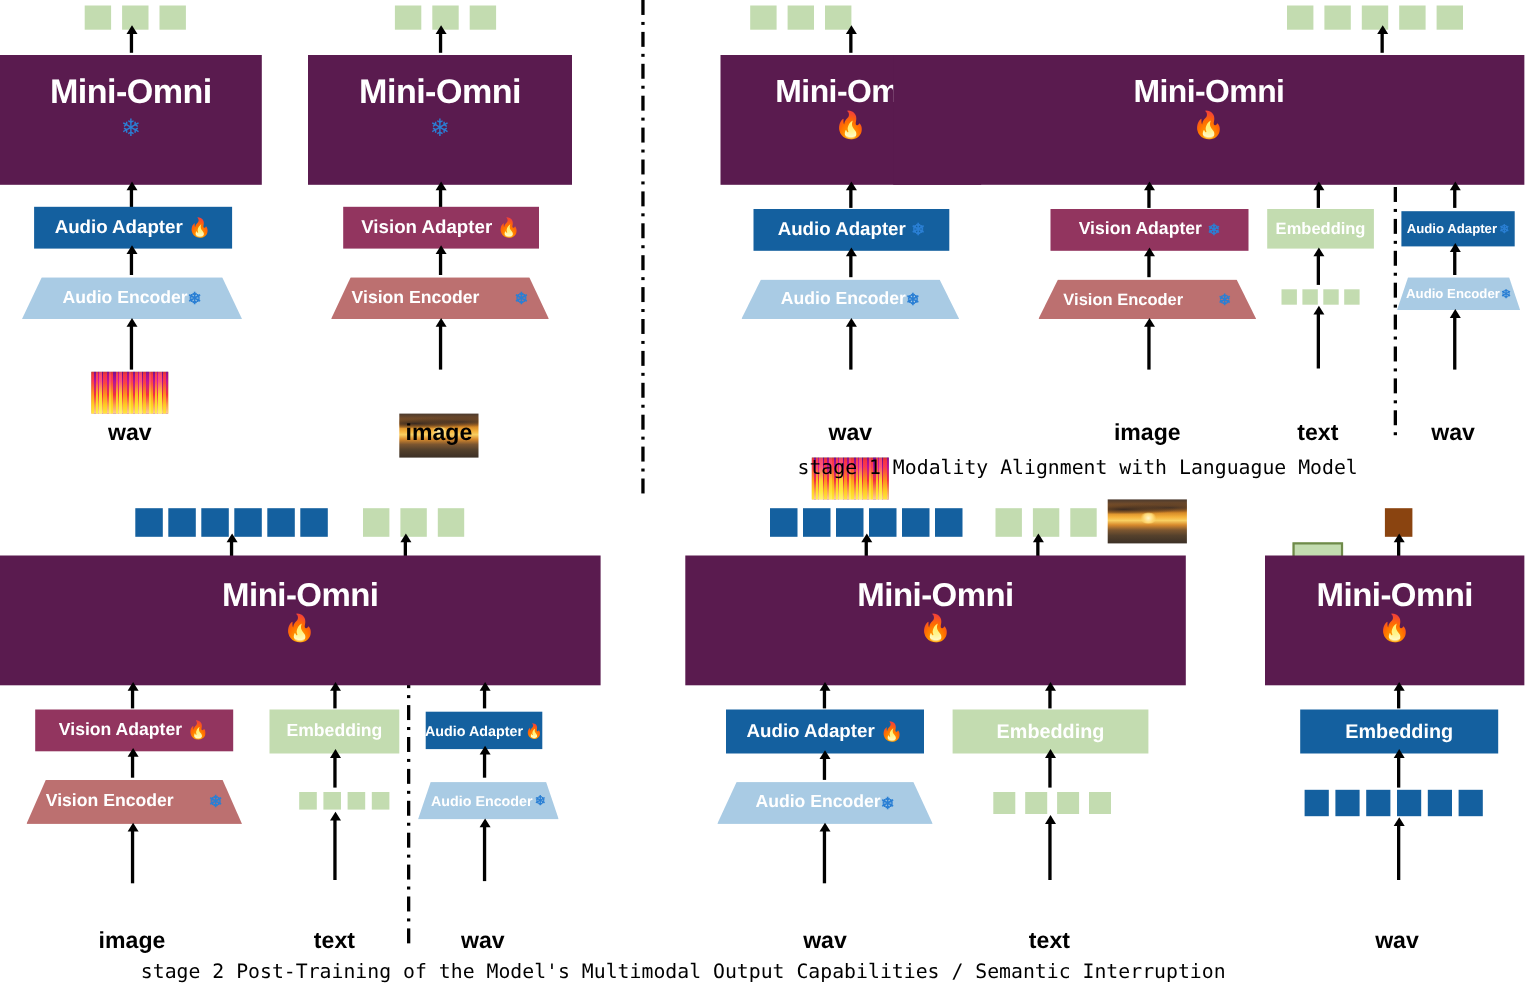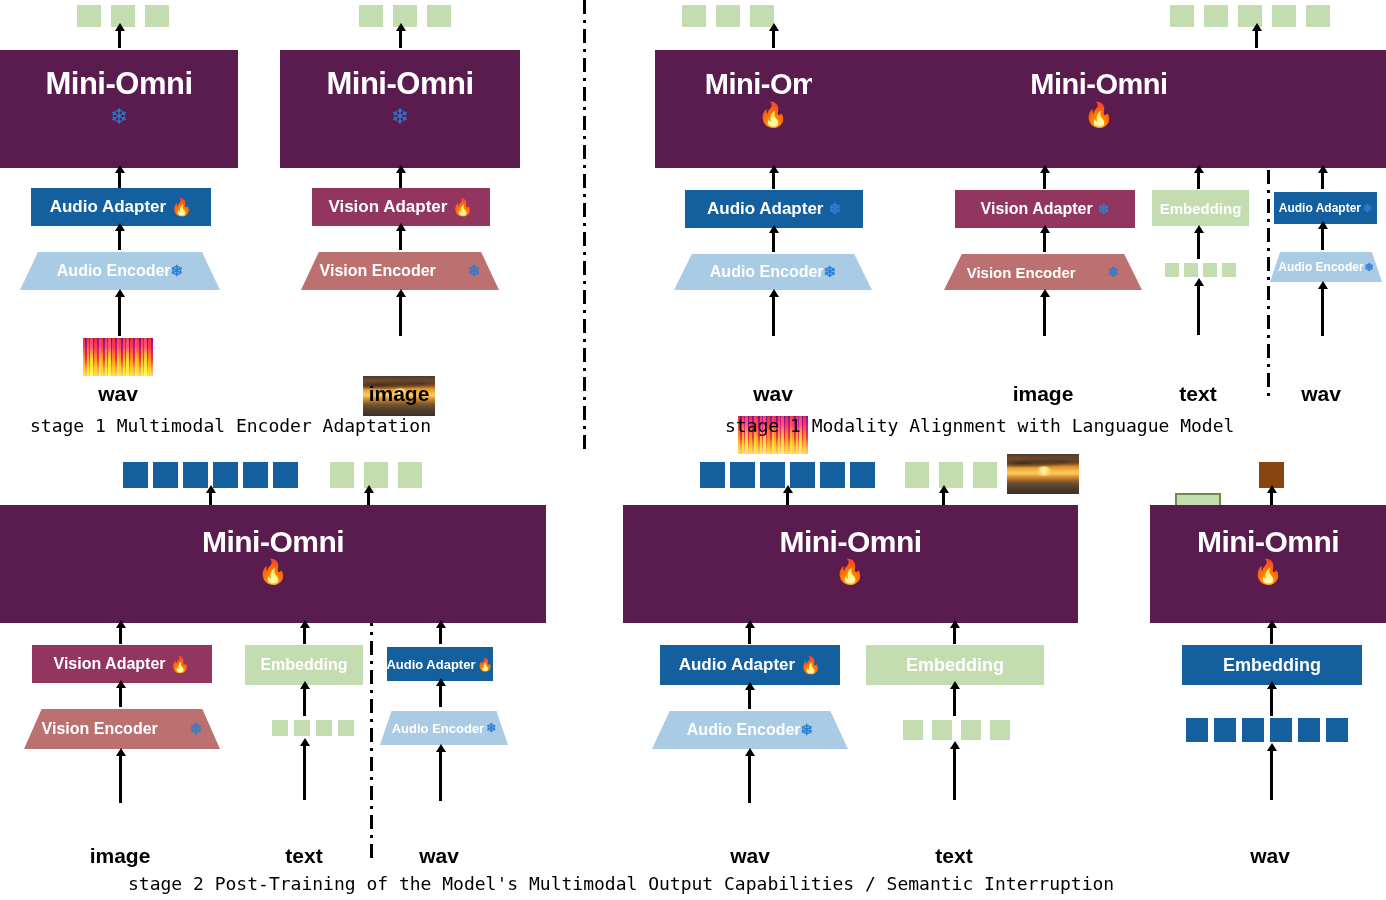--- a/index.html
+++ b/index.html
@@ -140,21 +140,20 @@
 
 <div class="enc vision-enc abs" style="left:301px;top:252px;width:198px;height:38px;font-size:16px;">
   <span class="lbl">Vision Encoder</span>
   <span class="ico snow" style="font-size:15px;">❄</span>
 </div>
 <div class="arrow" style="left:399px;top:296px;height:40px;"></div>
 
 <div class="thumb sunset abs" style="left:363px;top:338px;width:72px;height:40px;"></div>
 <div class="mcap" style="left:349px;top:382px;width:100px;font-size:21px;">image</div>
 
-<div class="scap" style="left:30px;top:415px;font-size:18px;">stage 1  Multimodal Encoder Adaptation</div>
 
 <div class="tokrow abs" style="left:682px;top:5px;gap:10px;">
   <span class="tok tok-green" style="width:24px;height:22px;"></span>
   <span class="tok tok-green" style="width:24px;height:22px;"></span>
   <span class="tok tok-green" style="width:24px;height:22px;"></span>
 </div>
 <div class="arrow" style="left:772px;top:30px;height:18px;"></div>
 
 <div class="omni abs" style="left:655px;top:50px;width:237px;height:118px;padding-top:20px;">
   <div class="omni-title" style="font-size:29px;">Mini-Omni</div>

